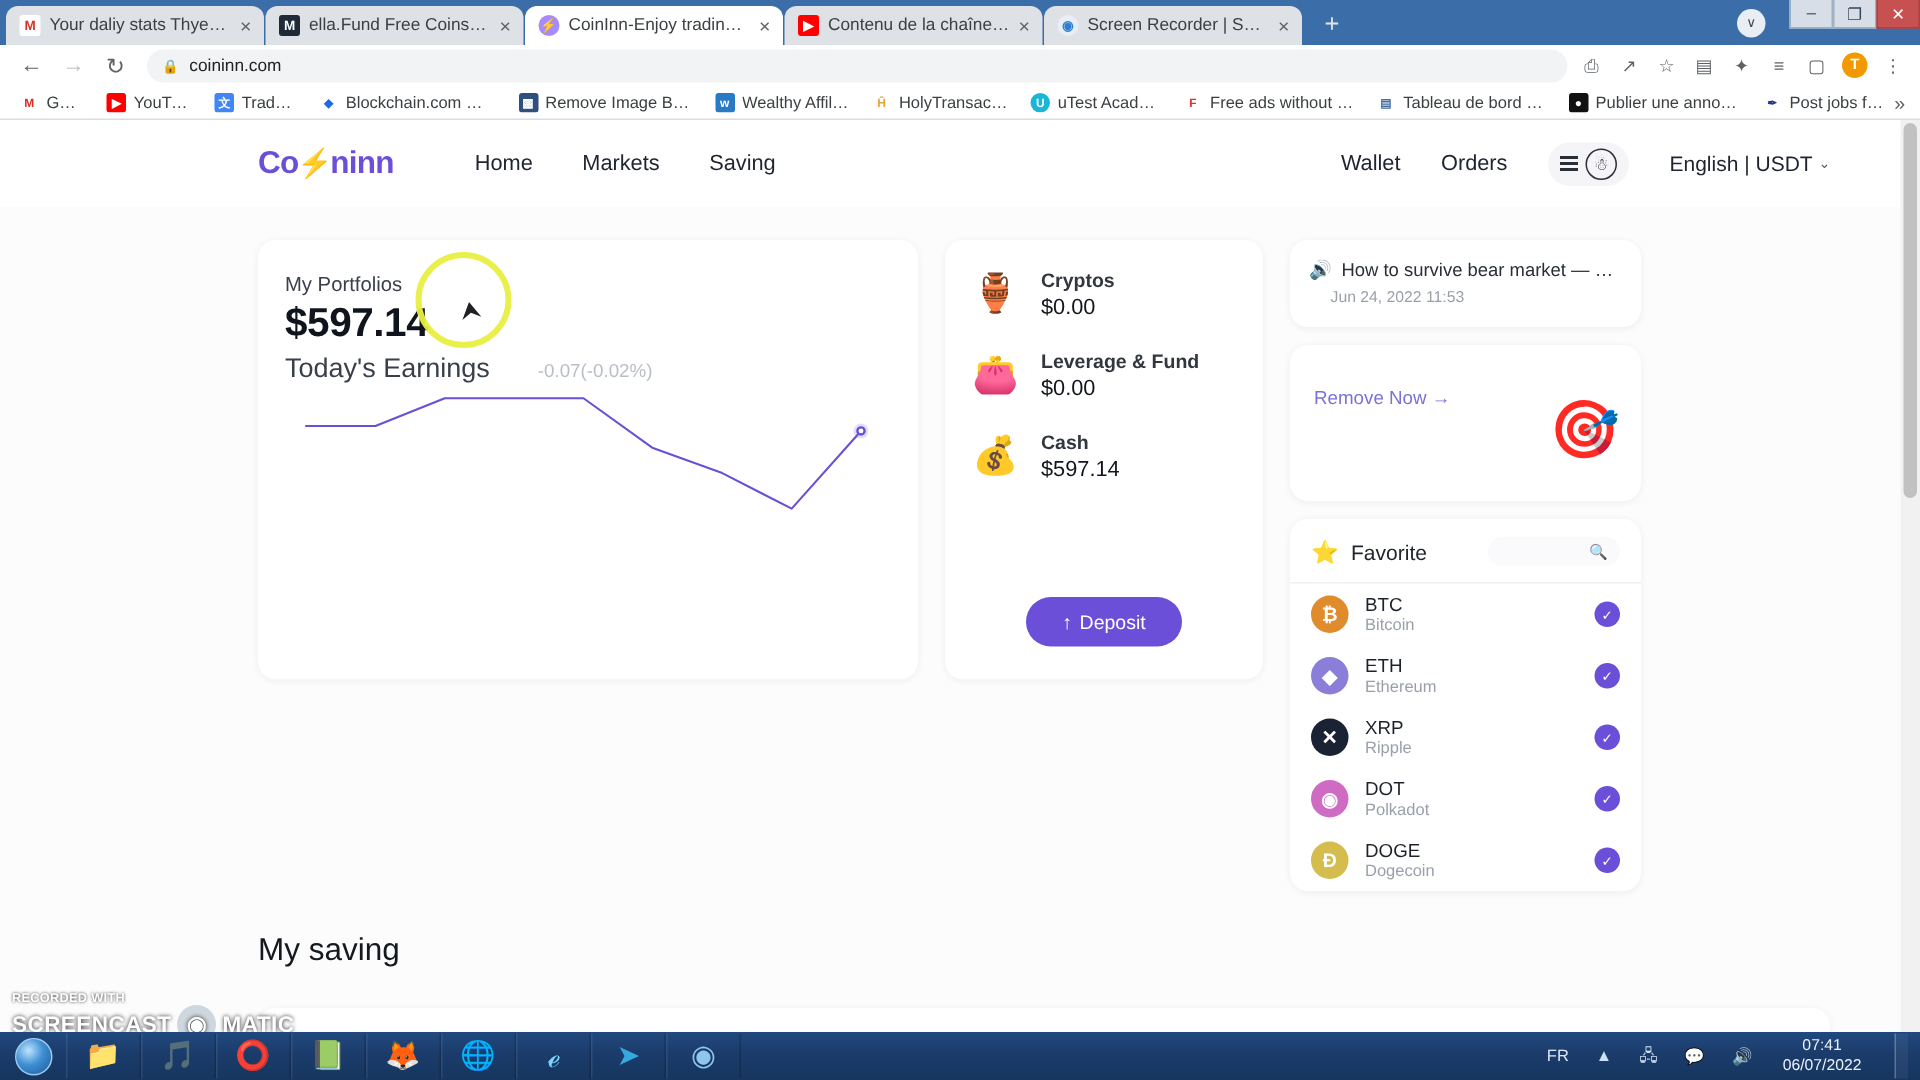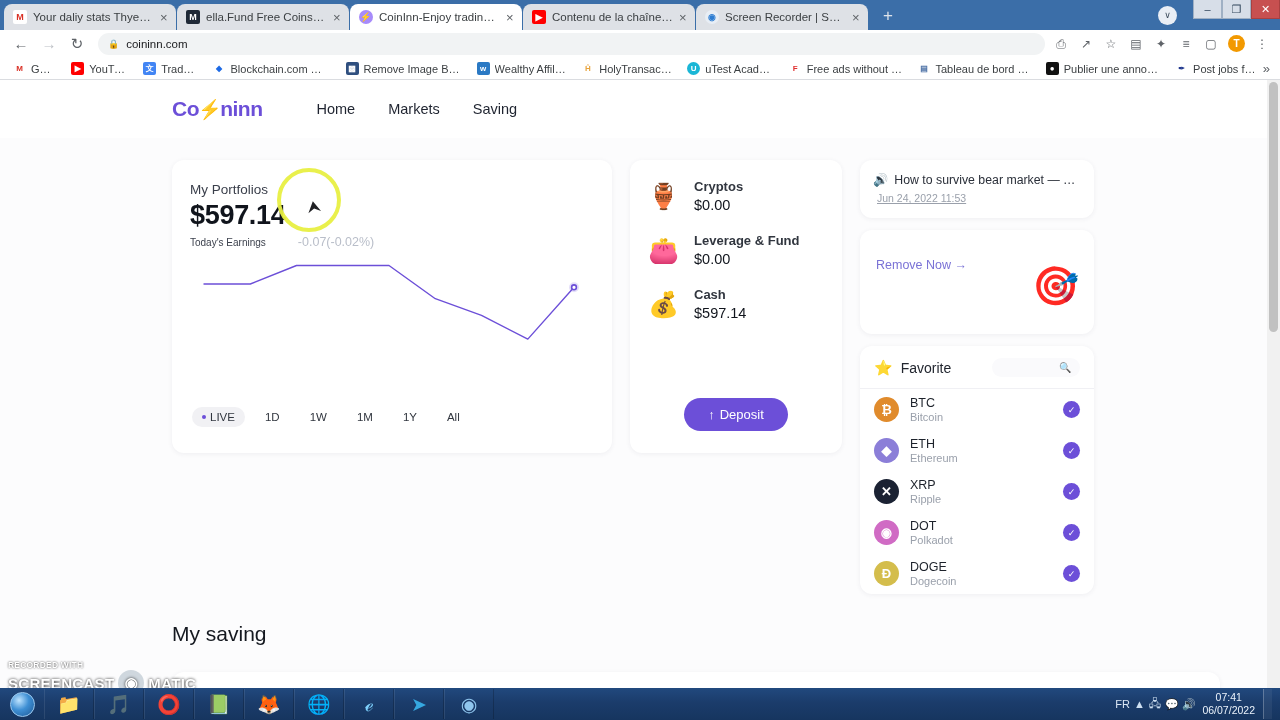--- a/index.html
+++ b/index.html
@@ -126,21 +126,21 @@
 
   .row-top { display: flex; gap: 18px; padding-left: 172px; padding-right: 60px; align-items: flex-start; }
 
   .card { background: #fff; border-radius: 12px; box-shadow: 0 1px 5px rgba(60,60,90,0.07); }
 
   
   .portfolio { width: 440px; height: 293px; padding: 22px 18px 0 18px; position: relative; }
   .pf-title { font-size: 13.5px; color: #3a3f4b; }
   .pf-amount { font-size: 27px; font-weight: bold; color: #10141c; margin-top: 3px; letter-spacing: -0.3px; }
   .pf-earn-row { display: flex; align-items: baseline; gap: 32px; margin-top: 4px; }
-  .pf-earn-label { font-size: 10px; color: #3a3f4b; }
+  .pf-earn-label { font-size: 18px; color: #3a3f4b; }
   .pf-earn-val { font-size: 12.5px; color: #b9bec9; }
   .cursor-ring {
     position: absolute; left: 105px; top: 8px; width: 64px; height: 64px;
     border-radius: 50%; border: 4px solid #e8ef42; opacity: .95;
   }
   .mouse-cursor { position: absolute; left: 135px; top: 38px; font-size: 16px; color:#202124; transform: rotate(-10deg); }
   .chart-wrap { position: absolute; left: 18px; top: 88px; width: 404px; height: 125px; }
   .chart-wrap svg { display: block; }
   .ranges { position: absolute; left: 20px; bottom: 26px; display: flex; gap: 10px; align-items: center; }
   .range { font-size: 11.5px; color: #31363f; padding: 4px 10px; border-radius: 12px; }
@@ -158,21 +158,21 @@
     background: #6c4fd8; color: #fff; border: none; border-radius: 18px;
     padding: 9px 24px; font-size: 13px; font-family: inherit; display: flex; gap: 5px; align-items: center;
   }
 
   
   .right-col { width: 234px; display: flex; flex-direction: column; gap: 12px; }
   .news-card { padding: 13px 13px 14px 13px; }
   .news-title { font-size: 12.3px; color: #2a2f39; display: flex; gap: 6px; align-items: flex-start;
                 white-space: nowrap; overflow: hidden; }
   .news-title .t { overflow: hidden; text-overflow: ellipsis; }
-  .news-date { font-size: 10.5px; color: #9aa0ab; margin-top: 5px; margin-left: 4px; text-decoration: underline; }
+  .news-date { font-size: 10.5px; color: #9aa0ab; margin-top: 5px; margin-left: 14px; }
   .promo-card { padding: 18px 16px 14px 16px; position: relative; min-height: 104px; }
   .promo-text { font-size: 14.5px; color: #20242d; line-height: 1.42; width: 130px; }
   .promo-link { font-size: 12.5px; color: #7a72d6; margin-top: 10px; display: inline-block; }
   .promo-emoji { position: absolute; right: 14px; top: 34px; font-size: 38px; }
 
   .fav-card { padding: 0; overflow: hidden; }
   .fav-head { display: flex; align-items: center; gap: 8px; padding: 12px 14px 11px 14px;
               border-bottom: 1px solid #f0f0f4; }
   .fav-head .star { font-size: 15px; }
   .fav-title { font-size: 14px; color: #22262f; text-align: center; }
@@ -215,21 +215,21 @@
   .taskbar { position: absolute; left: 0; bottom: 0; width: 1280px; height: 32px;
              background: linear-gradient(180deg,#21497e 0%,#1b3c6b 45%,#16355f 100%);
              display: flex; align-items: center; z-index: 50; }
   .tb-start { width: 44px; height: 32px; display: flex; align-items: center; justify-content: center; }
   .tb-start .orb { width: 25px; height: 25px; border-radius: 50%;
                    background: radial-gradient(circle at 35% 32%, #bfe4ff 0%, #3e8fd4 45%, #1c5794 100%);
                    border: 1px solid #9ccaf0; }
   .tb-item { width: 50px; height: 30px; display: flex; align-items: center; justify-content: center;
              font-size: 19px; border-left: 1px solid rgba(255,255,255,.09);
              border-right: 1px solid rgba(0,0,0,.2); }
-  .tb-tray { margin-left: auto; display: flex; align-items: center; gap: 4px;
+  .tb-tray { margin-left: auto; display: flex; align-items: center; gap: 18px;
              padding-right: 8px; color: #dbe7f5; font-size: 11px; }
   .tray-ico { font-size: 11px; color: #cfe0f2; }
   .tb-clock { display: flex; flex-direction: column; align-items: center; line-height: 1.22;
               font-size: 10.5px; color: #eaf2fb; padding-left: 2px; }
   .tb-showdesk { width: 9px; height: 30px; border-left: 1px solid rgba(255,255,255,.25);
                  margin-left: 4px; background: rgba(255,255,255,.06); }
 </style>
 </head>
 <body>
 
@@ -349,20 +349,36 @@
     <div class="logo">
       <span>Co</span>
       <span class="bolt">⚡</span>
       <span>ninn</span>
     </div>
     <div class="nav-links">
       <span>Home</span>
       <span>Markets</span>
       <span>Saving</span>
     </div>
+    <div class="header-right">
+      <span class="hr-link">Wallet</span>
+      <span class="hr-link">Orders</span>
+      <span class="acct-pill">
+        <span class="hamb">
+            <i></i>
+            <i></i>
+            <i></i>
+          </span>
+        <span class="user-circ">☃</span>
+      </span>
+      <span class="lang">
+        <span>English | USDT</span>
+        <span class="caret">⌄</span>
+      </span>
+    </div>
   </div>
 
   <div class="content">
     <div class="row-top">
 
       <div class="card portfolio">
         <div class="pf-title">My Portfolios</div>
         <div class="pf-amount">$597.14</div>
         <div class="pf-earn-row">
           <span class="pf-earn-label">Today's Earnings</span>
@@ -372,31 +388,20 @@
         <div class="mouse-cursor">⮝</div>
 
         <div class="chart-wrap">
           <svg width="404" height="125" viewBox="0 0 404 125">
             <polyline id="chart-line" fill="none" stroke="#6c4fd8" stroke-width="1.4" stroke-linejoin="round" stroke-linecap="round" points="14.0,36.0 60.3,36.0 106.5,17.5 152.8,17.5 199.0,17.5 245.3,50.7 291.5,67.4 337.8,91.1 384.0,39.3"></polyline>
             <circle id="chart-last-halo" cx="384.0" cy="39.3" r="5" fill="#6c4fd8" opacity="0.18"></circle>
             <circle id="chart-last-dot" cx="384.0" cy="39.3" r="2.4" fill="#fff" stroke="#6c4fd8" stroke-width="1.6"></circle>
           </svg>
         </div>
 
-        <div class="ranges">
-          <span class="range active">
-              <i class="dot"></i>
-              <span>LIVE</span>
-            </span>
-          <span class="range">1D</span>
-          <span class="range">1W</span>
-          <span class="range">1M</span>
-          <span class="range">1Y</span>
-          <span class="range">All</span>
-        </div>
       </div>
 
       <div class="card balances">
         <div class="bal-row">
           <span class="bal-emoji">🏺</span>
           <span>
             <span class="bal-name" style="display:block">Cryptos</span>
             <span class="bal-amt" style="display:block">$0.00</span>
           </span>
         </div>

